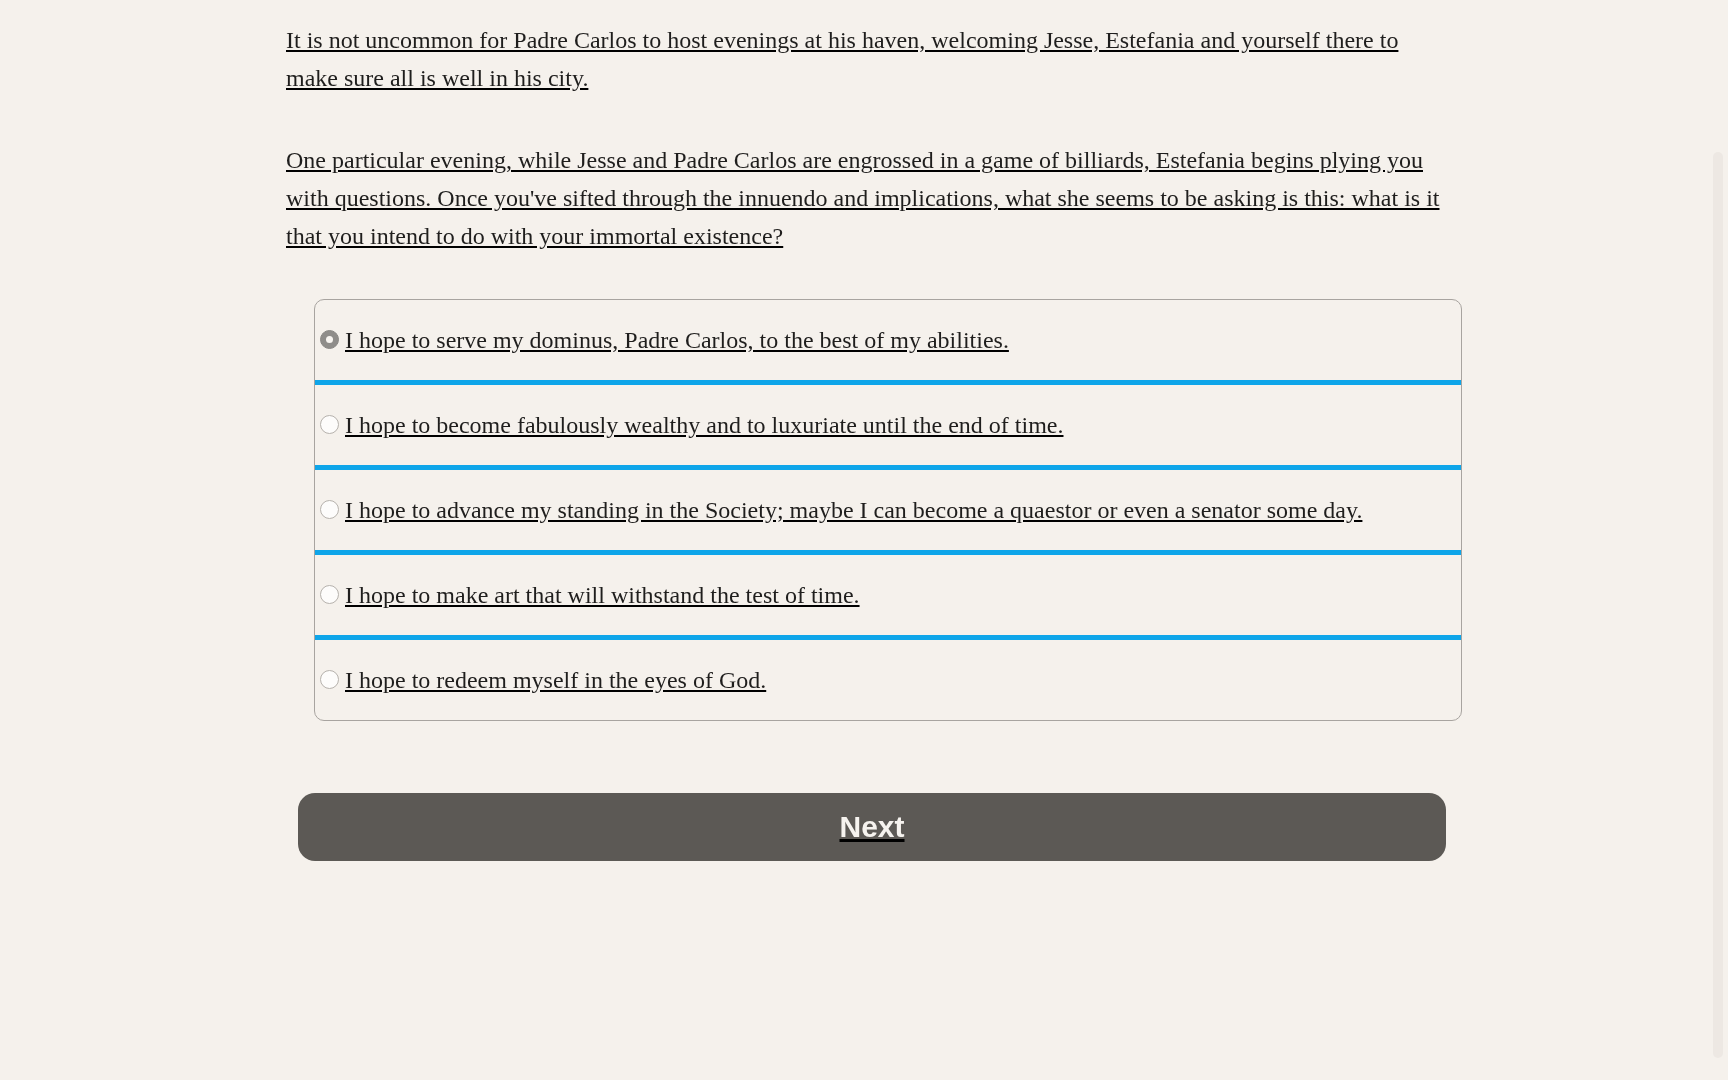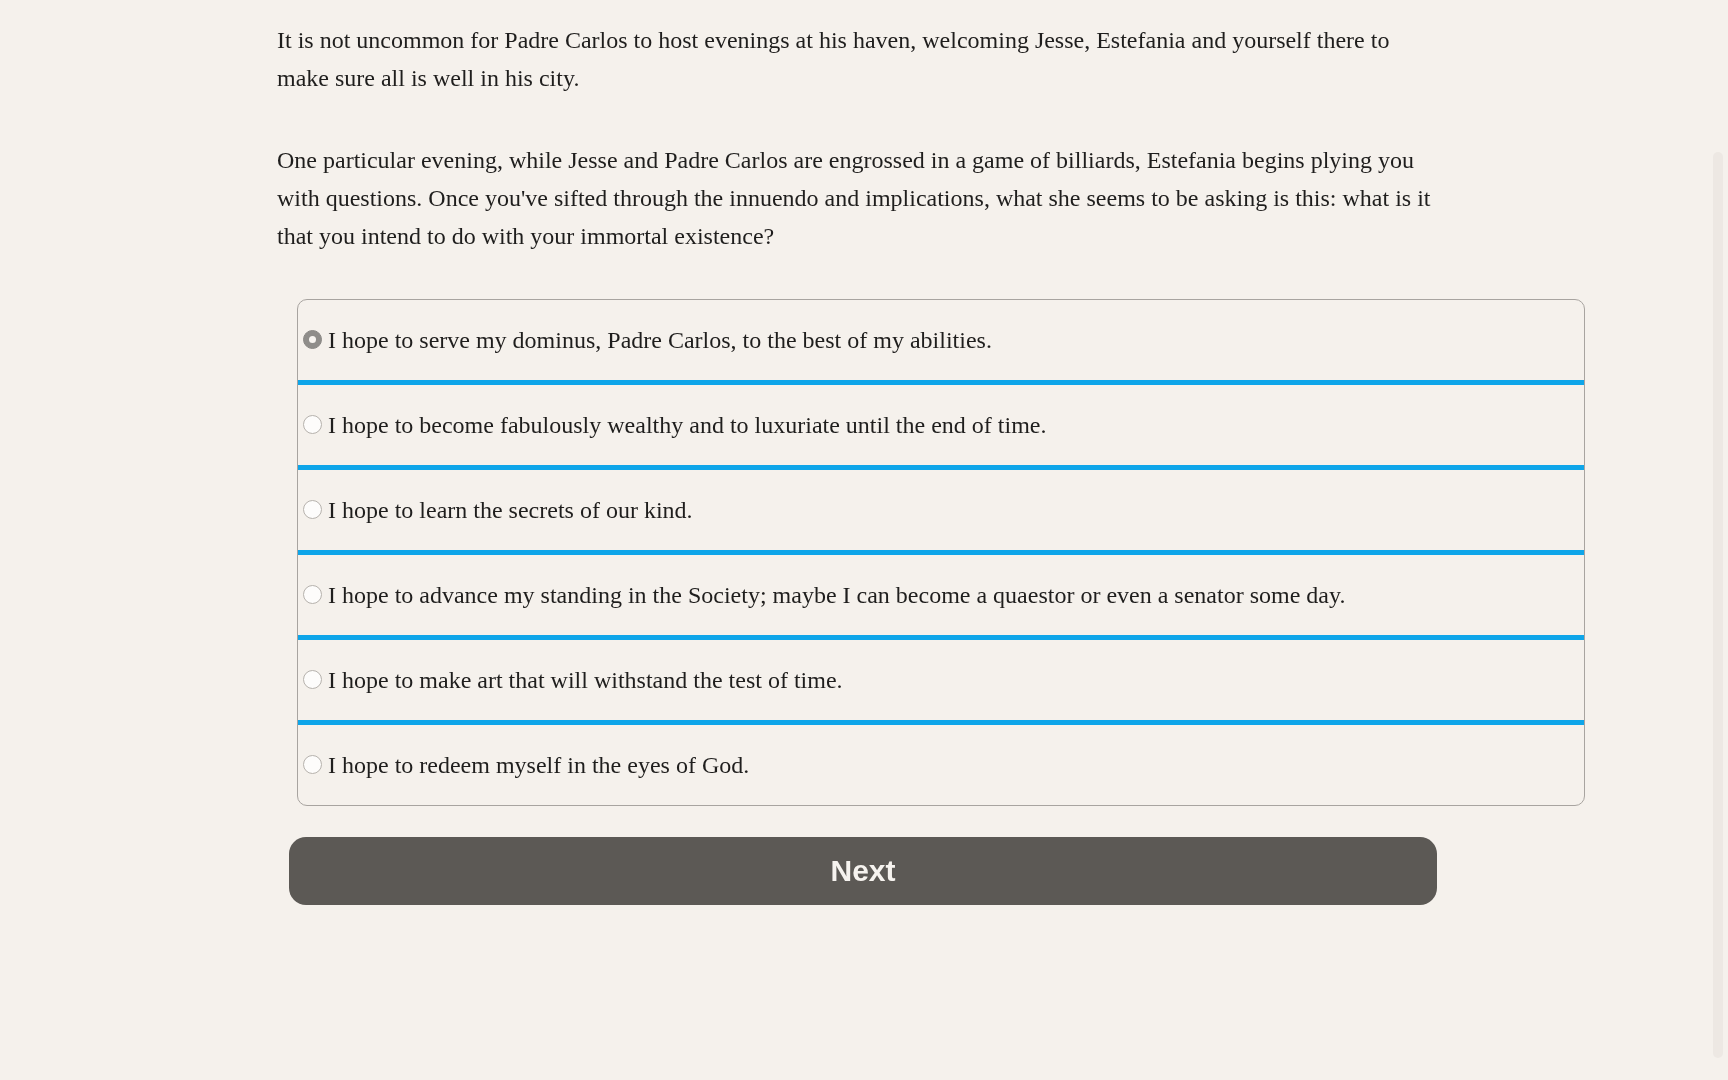--- a/index.html
+++ b/index.html
@@ -7,34 +7,35 @@
   body {
     width: 1728px;
     height: 1080px;
     background: #f5f1ec;
     overflow: hidden;
     font-family: "Liberation Serif", serif;
     position: relative;
   }
   .content {
     position: absolute;
-    left: 277px;
+    left: 286px;
     top: 0;
     width: 1160px;
+    text-decoration: underline;
   }
   .story { padding-top: 21px; }
   .story p {
     margin: 0 0 44px 0;
     font-size: 24px;
     line-height: 38px;
     color: #1f1e1d;
   }
   .choice-box {
-    margin-left: 20px;
-    width: 1288px;
+    margin-left: 28px;
+    width: 1148px;
     border: 1px solid #a8a4a0;
     border-radius: 10px;
     background: #f5f1ec;
     overflow: hidden;
     text-align: right;
   }
   .choice-row {
     display: flex;
     align-items: flex-start;
     padding: 21px 20px 21px 5px;
@@ -64,21 +65,21 @@
   .radio.selected .dot { display: block; }
   .opt-label {
     font-size: 24px;
     line-height: 38px;
     color: #1f1e1d;
   }
   .next-btn {
     display: flex;
     align-items: center;
     justify-content: center;
-    margin: 31px 0 0 12px;
+    margin: 72px 0 0 12px;
     width: 1148px;
     height: 68px;
     border: none;
     border-radius: 17px;
     background: #5c5955;
     color: #f6f3ef;
     font-family: "Liberation Sans", sans-serif;
     font-size: 30px;
     font-weight: bold;
     cursor: pointer;
@@ -110,24 +111,20 @@
           <span class="dot"></span>
         </span>
       <span class="opt-label">I hope to serve my dominus, Padre Carlos, to the best of my abilities.</span>
     </label>
 
     <label class="choice-row">
       <span class="radio"></span>
       <span class="opt-label">I hope to become fabulously wealthy and to luxuriate until the end of time.</span>
     </label>
 
-    <label class="choice-row">
-      <span class="radio"></span>
-      <span class="opt-label">I hope to learn the secrets of our kind.</span>
-    </label>
 
     <label class="choice-row">
       <span class="radio"></span>
       <span class="opt-label">I hope to advance my standing in the Society; maybe I can become a quaestor or even a senator some day.</span>
     </label>
 
     <label class="choice-row">
       <span class="radio"></span>
       <span class="opt-label">I hope to make art that will withstand the test of time.</span>
     </label>

